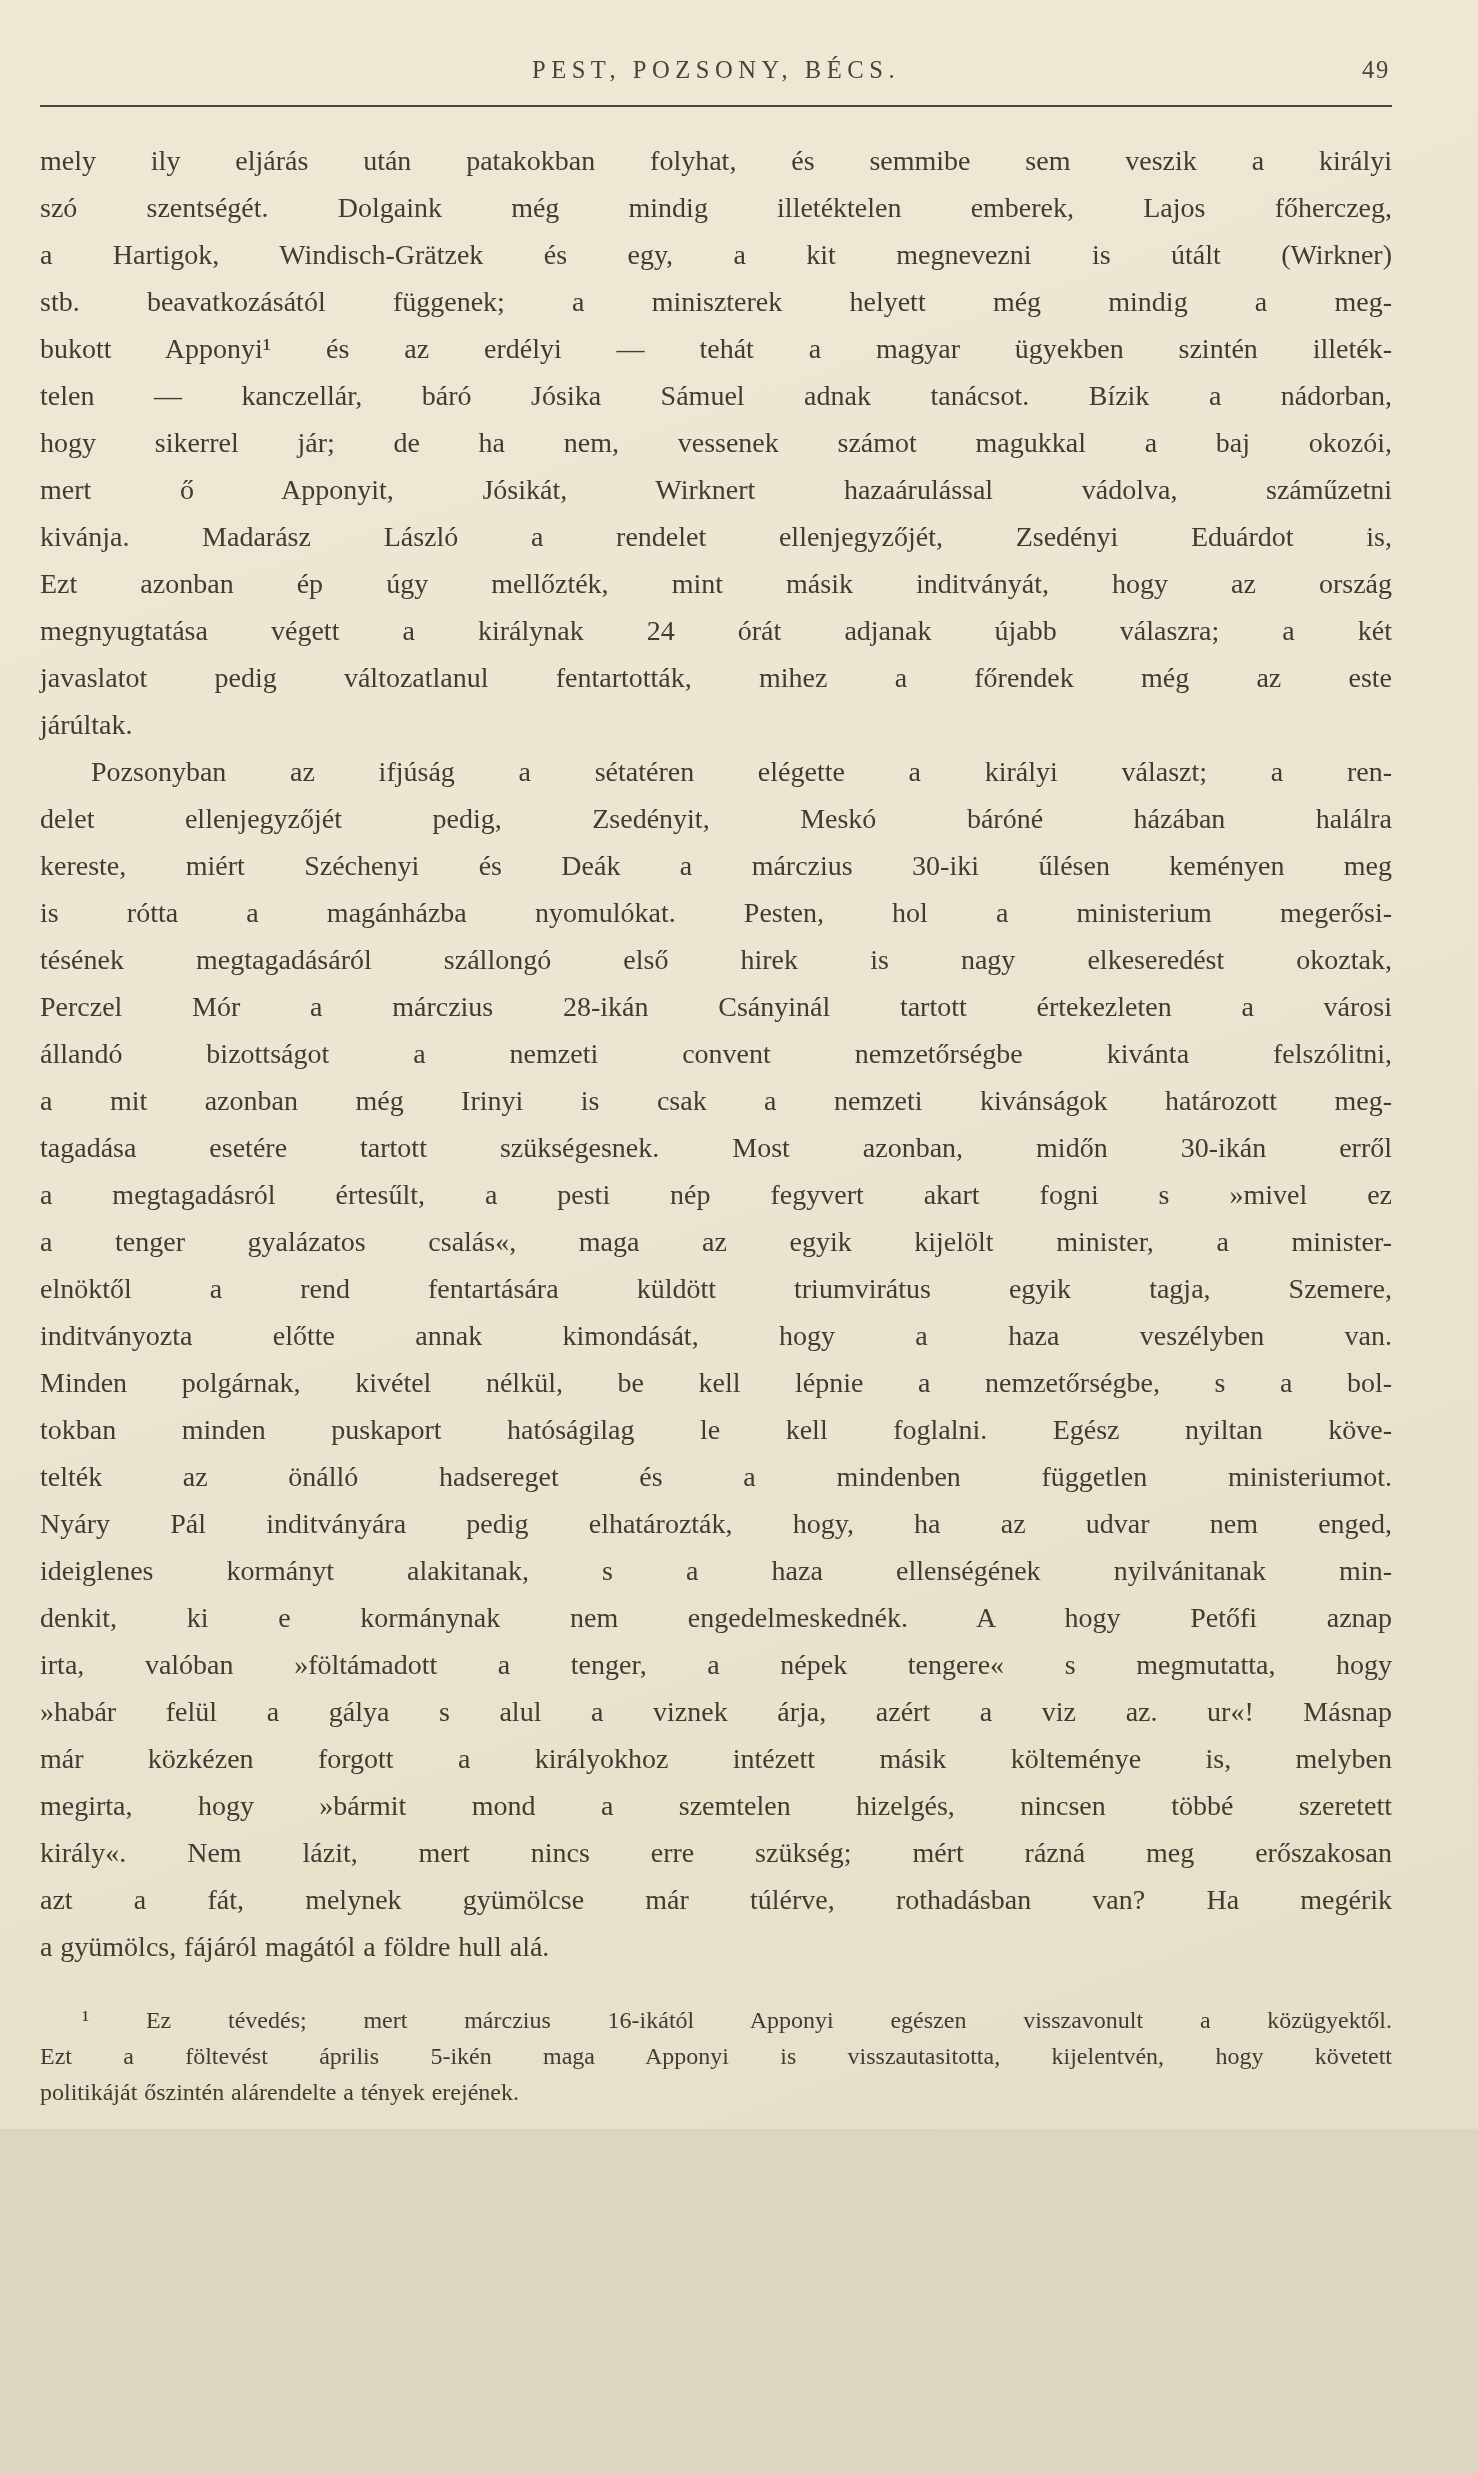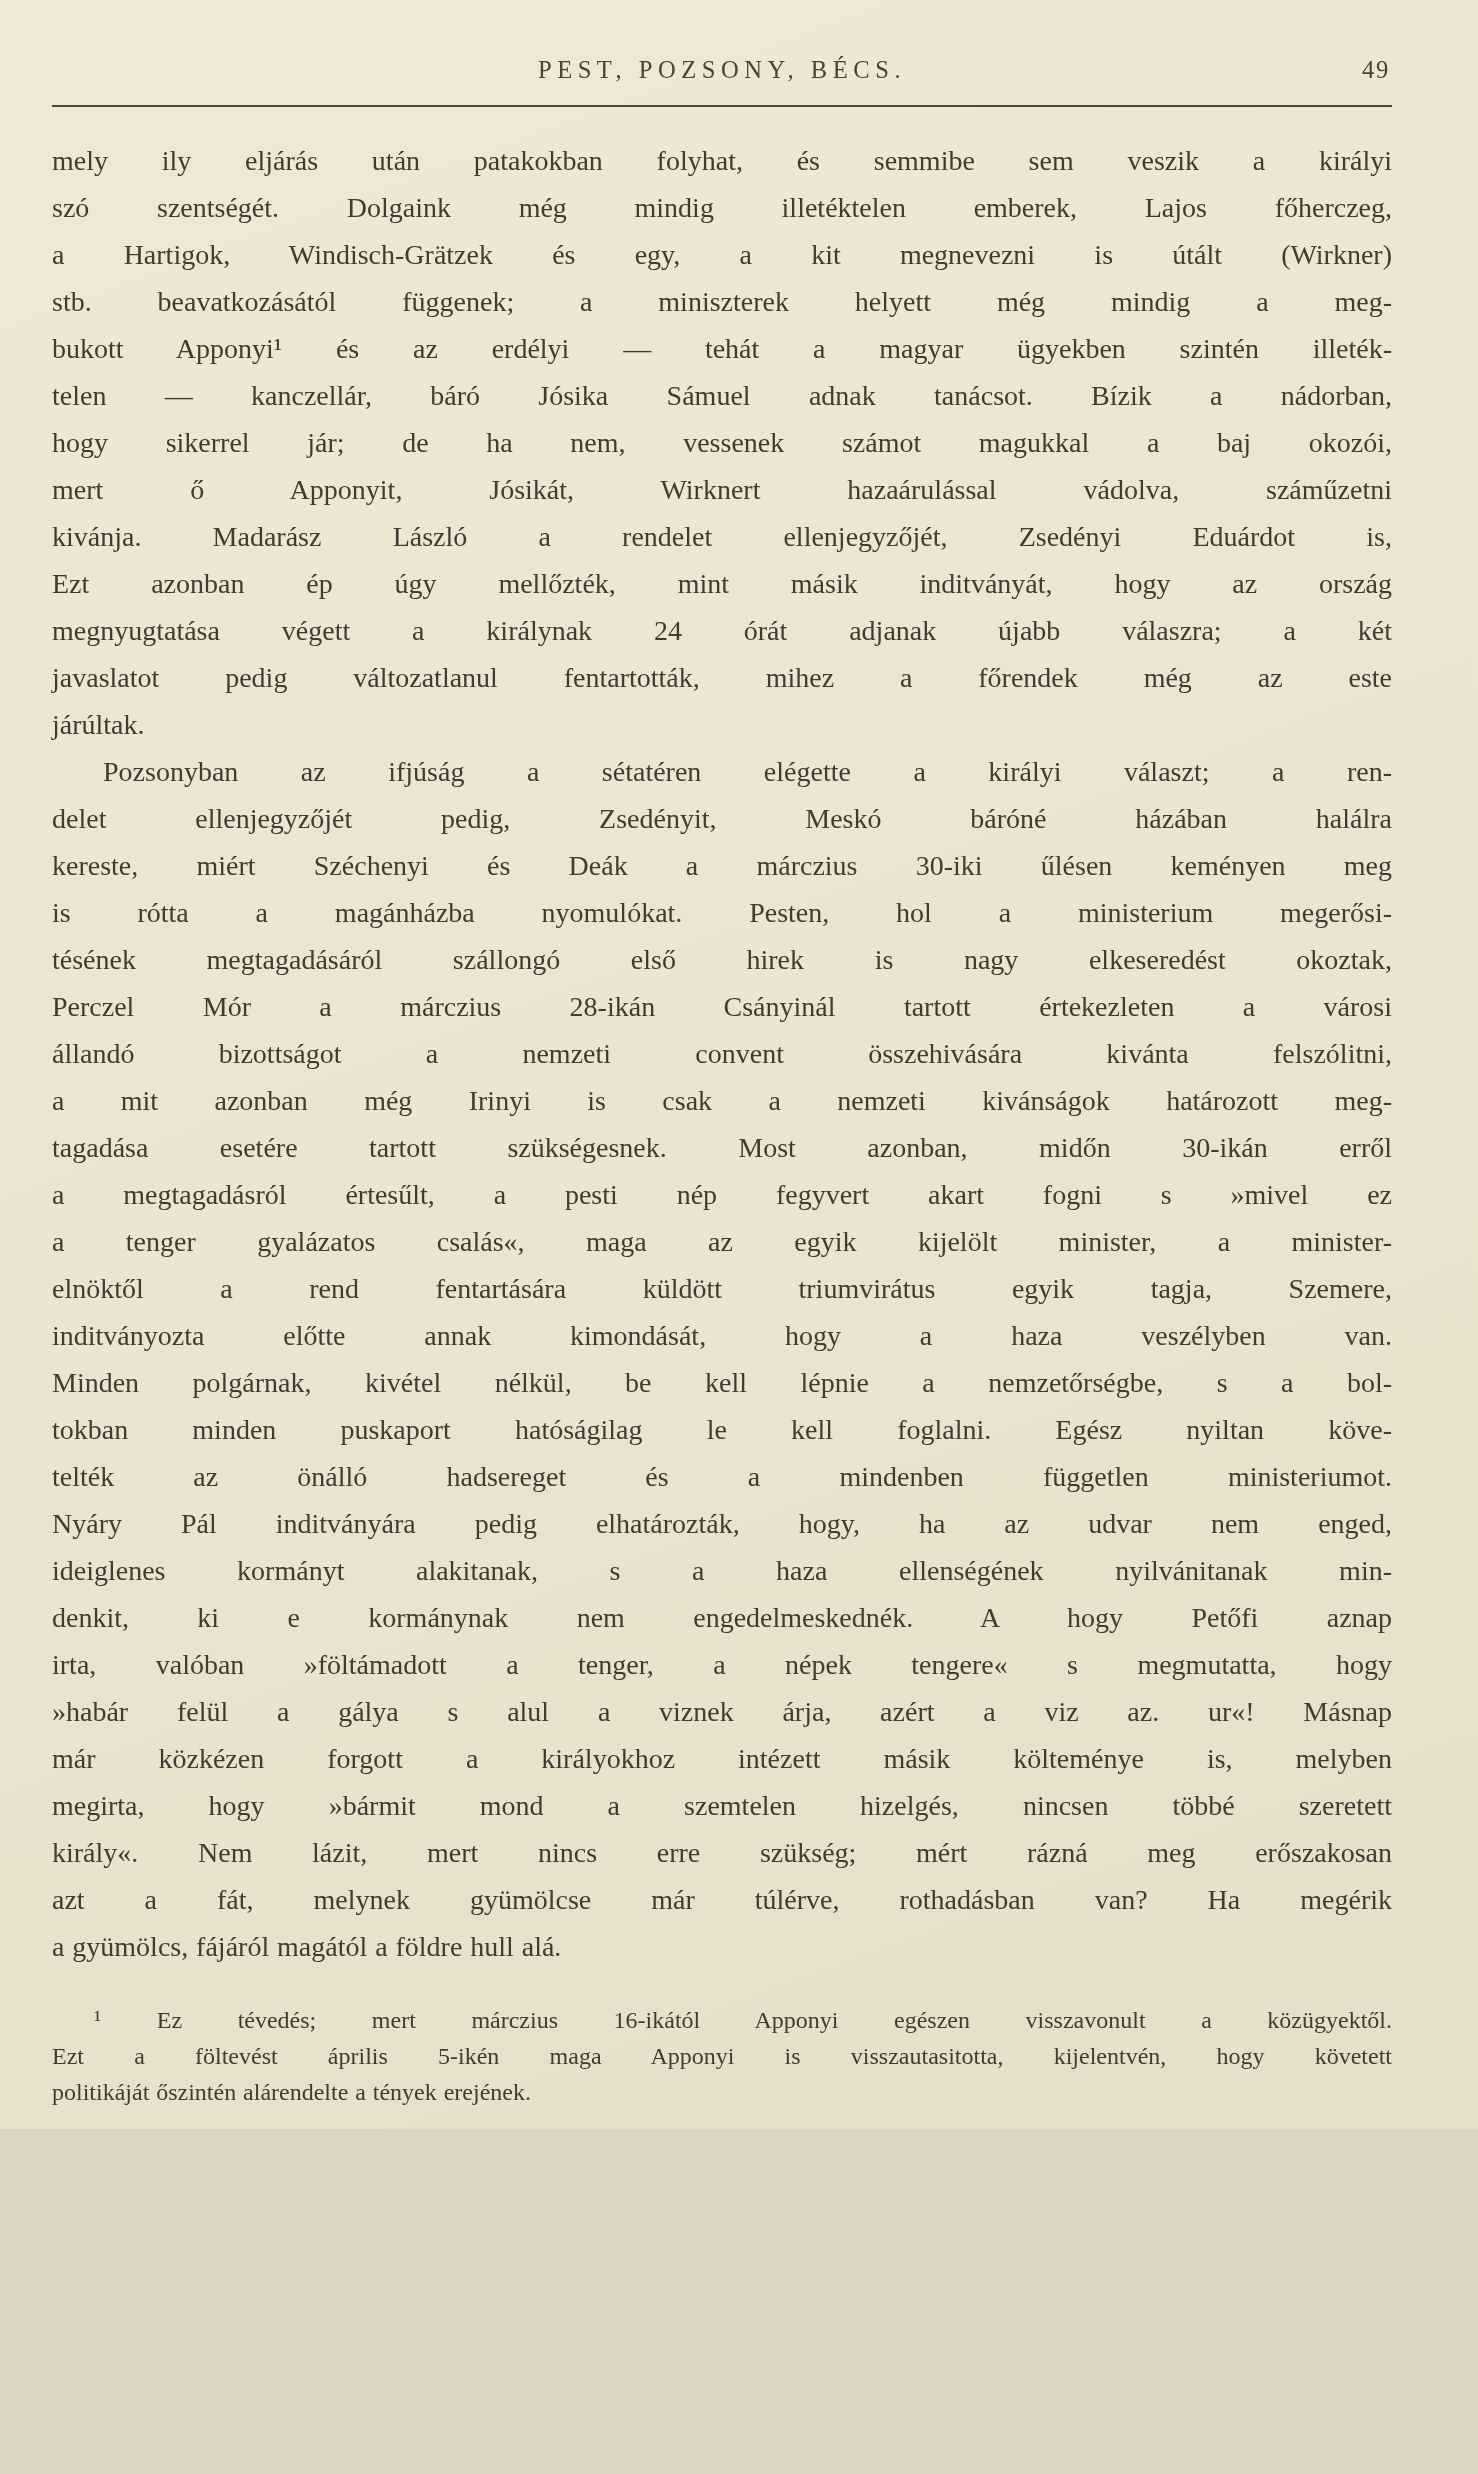--- a/index.html
+++ b/index.html
@@ -8,21 +8,21 @@
     font-family: "Liberation Serif", "DejaVu Serif", serif;
   }
   .page {
     position: relative;
     width: 1479px;
     height: 2129px;
     margin: 0 auto;
     background: linear-gradient(160deg, #eee8d5 0%, #ebe4d0 55%, #e5dec8 100%);
     color: #403c33;
     box-sizing: border-box;
-    padding: 56px 87px 0 52px;
+    padding: 56px 87px 0 40px;
     overflow: hidden;
   }
   .header { position: relative; height: 36px; }
   .running-title {
     text-align: center;
     font-size: 24.6px;
     letter-spacing: 5.5px;
     color: #49443a;
   }
   .page-number {
@@ -99,21 +99,21 @@
         <div class="line">javaslatot pedig változatlanul fentartották, mihez a főrendek még az este</div>
         <div class="line last">járúltak.</div>
       </div>
     <div class="paragraph indent-first">
         <div class="line first">Pozsonyban az ifjúság a sétatéren elégette a királyi választ; a ren-</div>
         <div class="line">delet ellenjegyzőjét pedig, Zsedényit, Meskó báróné házában halálra</div>
         <div class="line">kereste, miért Széchenyi és Deák a márczius 30-iki űlésen keményen meg</div>
         <div class="line">is rótta a magánházba nyomulókat. Pesten, hol a ministerium megerősi-</div>
         <div class="line">tésének megtagadásáról szállongó első hirek is nagy elkeseredést okoztak,</div>
         <div class="line">Perczel Mór a márczius 28-ikán Csányinál tartott értekezleten a városi</div>
-        <div class="line">állandó bizottságot a nemzeti convent összehivására kivánta felszólitni,</div>
+        <div class="line">állandó bizottságot a nemzeti convent nemzetőrségbe kivánta felszólitni,</div>
         <div class="line">a mit azonban még Irinyi is csak a nemzeti kivánságok határozott meg-</div>
         <div class="line">tagadása esetére tartott szükségesnek. Most azonban, midőn 30-ikán erről</div>
         <div class="line">a megtagadásról értesűlt, a pesti nép fegyvert akart fogni s »mivel ez</div>
         <div class="line">a tenger gyalázatos csalás«, maga az egyik kijelölt minister, a minister-</div>
         <div class="line">elnöktől a rend fentartására küldött triumvirátus egyik tagja, Szemere,</div>
         <div class="line">inditványozta előtte annak kimondását, hogy a haza veszélyben van.</div>
         <div class="line">Minden polgárnak, kivétel nélkül, be kell lépnie a nemzetőrségbe, s a bol-</div>
         <div class="line">tokban minden puskaport hatóságilag le kell foglalni. Egész nyiltan köve-</div>
         <div class="line">telték az önálló hadsereget és a mindenben független ministeriumot.</div>
         <div class="line">Nyáry Pál inditványára pedig elhatározták, hogy, ha az udvar nem enged,</div>

